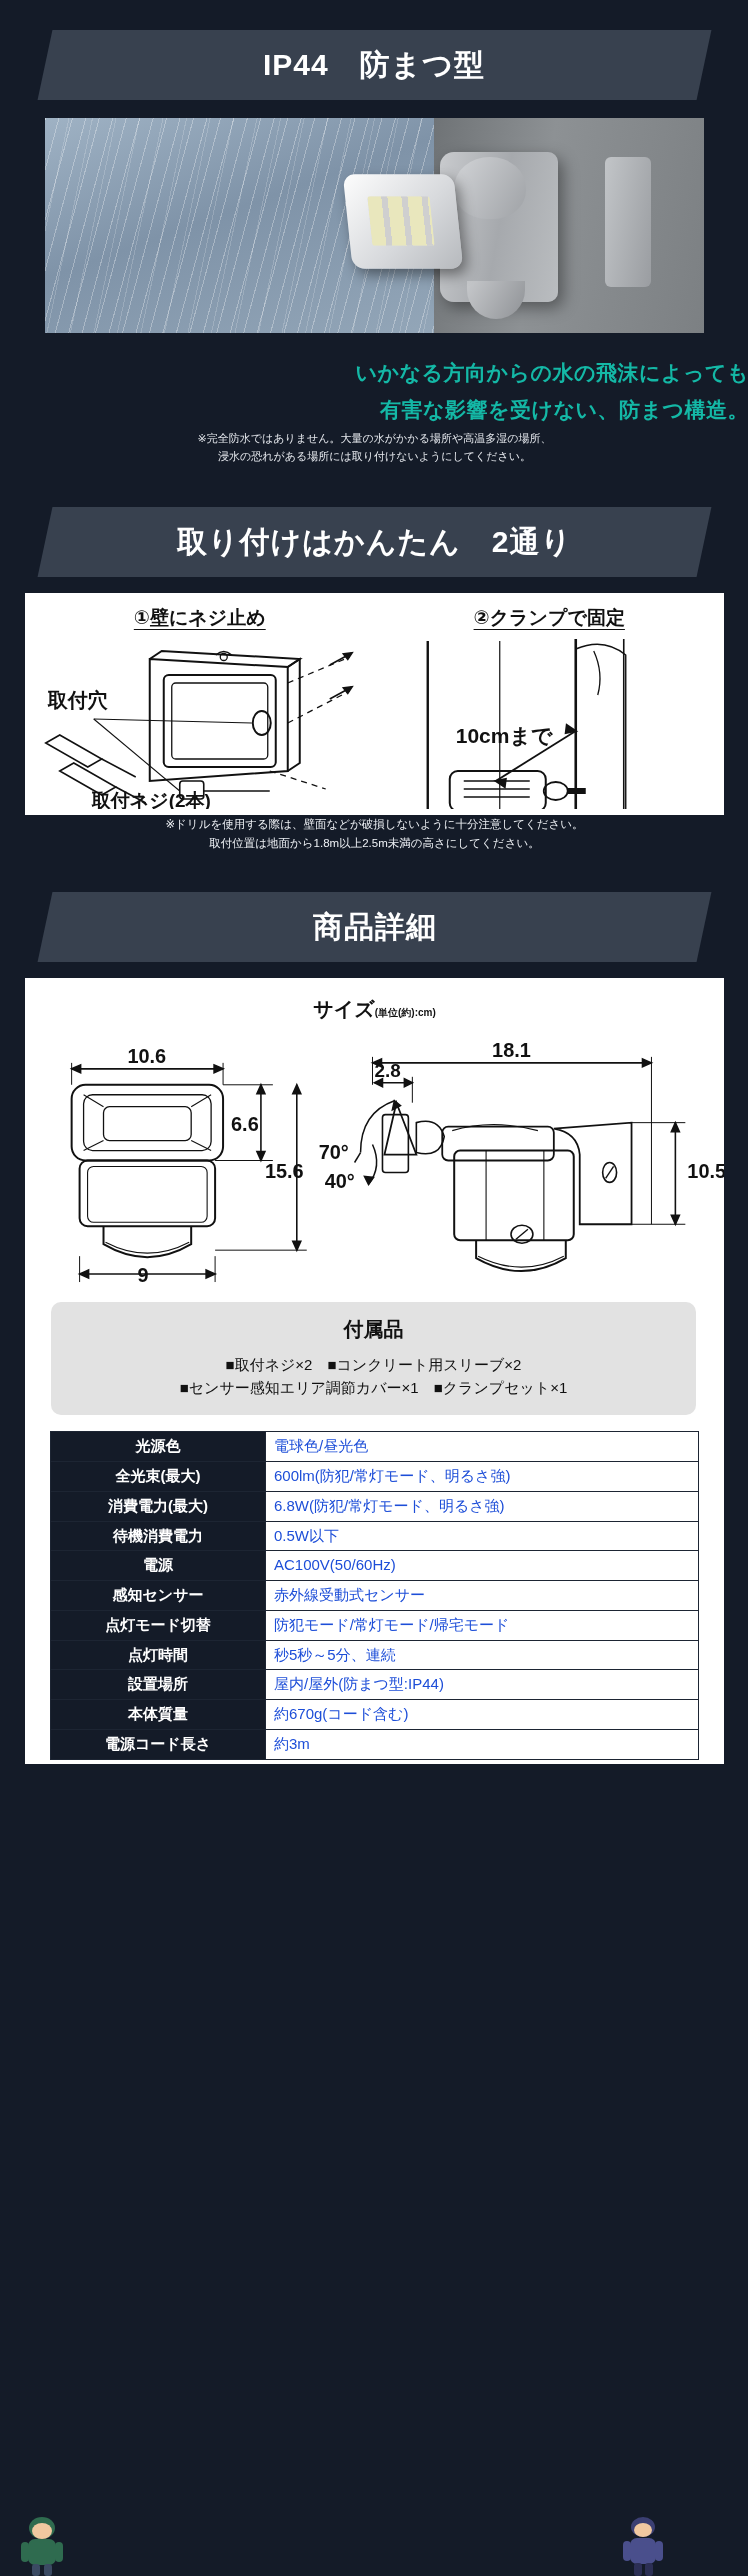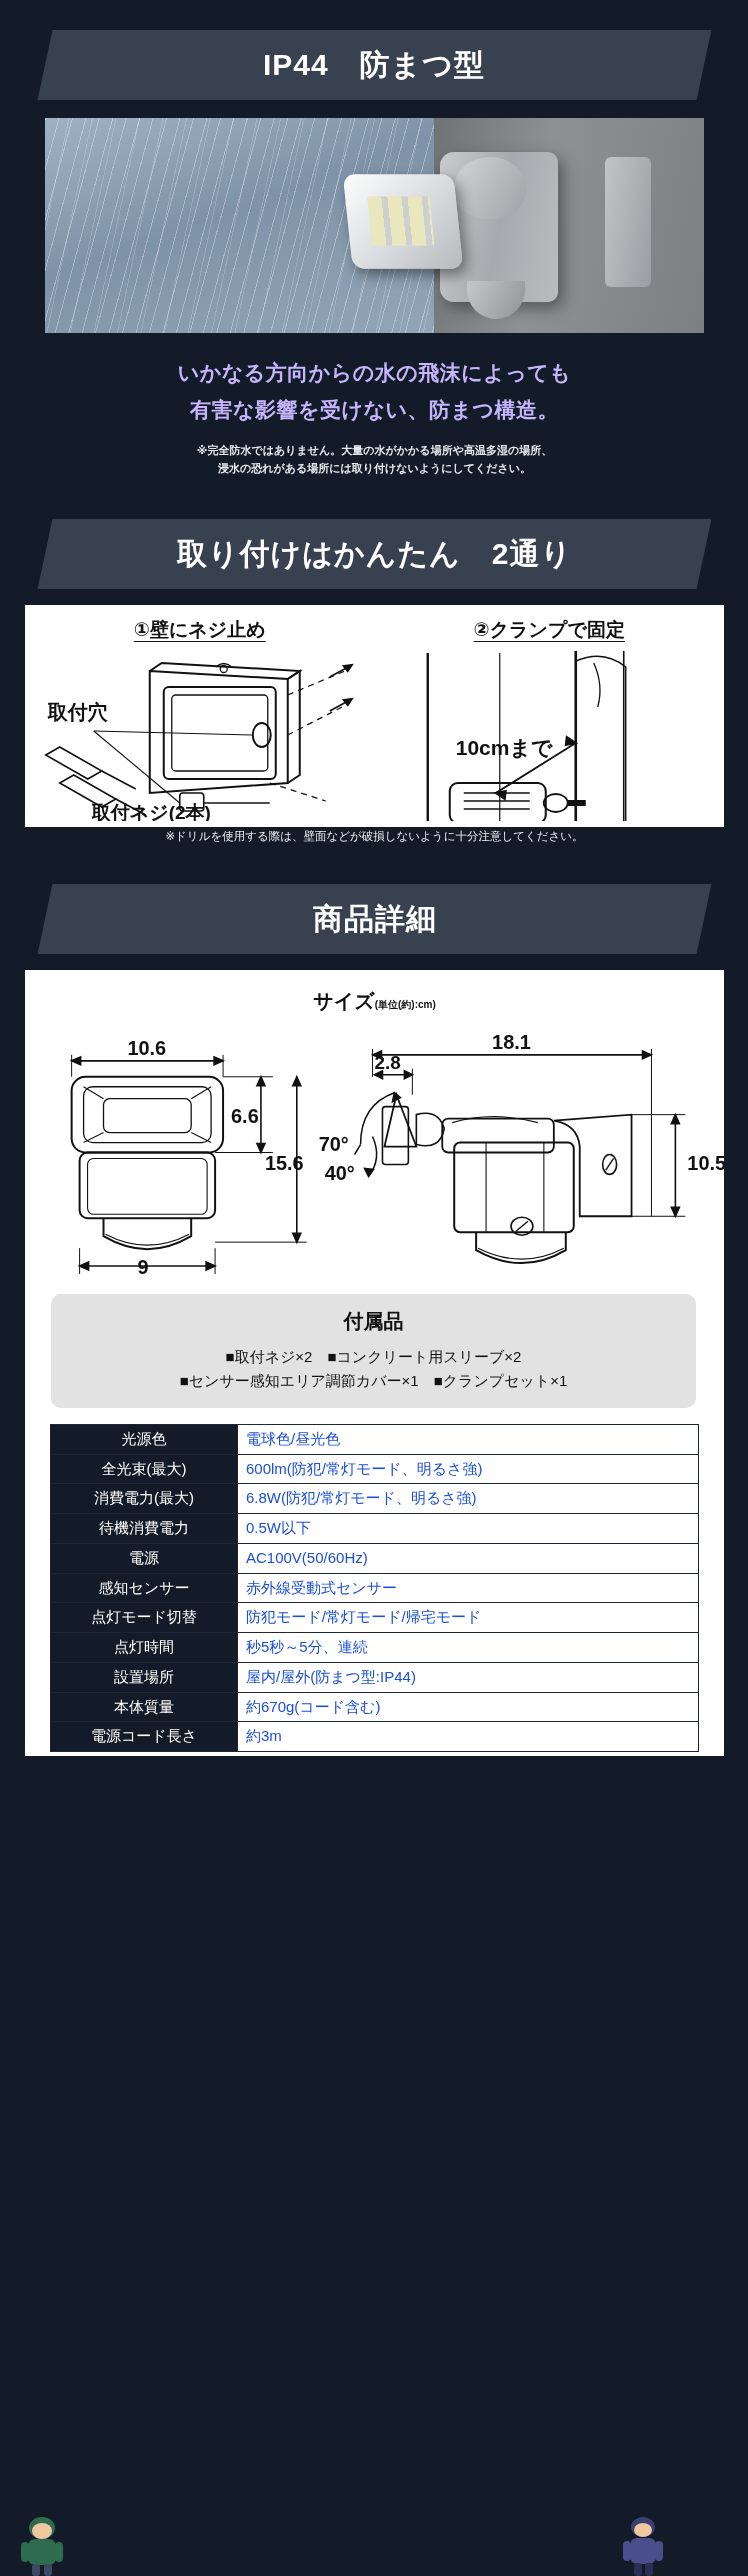--- a/index.html
+++ b/index.html
@@ -110,35 +110,33 @@
   .lamp-plate {
     position: absolute;
     right: 8%; top: 18%;
     width: 46px; height: 130px;
     background: linear-gradient(100deg,#c2c5c8,#9a9da1);
     border-radius: 6px;
   }
 
   
   .cap-main {
-    color: #c4b5fd;
+    color: #14b8a6;
     font-size: 21px;
     font-weight: bold;
-    text-align: center;
+    text-align: right;
     line-height: 1.75;
     margin-top: 22px;
     letter-spacing: 0.5px;
   }
   .cap-note {
     color: #e6e9ee;
     font-size: 11px;
     text-align: center;
     line-height: 1.65;
-    margin-top: 12px;
-    font-weight: bold;
   }
 
   
   .panels {
     width: 699px;
     margin: 16px auto 0 auto;
     display: flex;
   }
   .panel {
     flex: 1;
@@ -211,25 +209,25 @@
     border-collapse: collapse;
     background: #ffffff;
   }
   .spec-table th, .spec-table td {
     border: 1px solid #1d2533;
     font-size: 15px;
     padding: 5px 8px;
     line-height: 1.25;
   }
   .spec-table th {
-    width: 187px;
+    width: 215px;
     background: #141b28;
     color: #ffffff;
     text-align: center;
-    font-weight: normal;
+    font-weight: bold;
   }
   .spec-table td {
     background: #ffffff;
     color: #1d4ed8;
     text-align: left;
   }
 
   
   .mascot { position: absolute; bottom: 0; }
   .mascot-left { left: 14px; }
@@ -341,20 +339,21 @@
         <ellipse cx="176" cy="160" rx="12" ry="9" stroke-width="1.8"></ellipse>
         <path d="M188 160 L206 160" stroke-width="6"></path>
       </g>
       <text x="76" y="112" font-family="'Liberation Sans',sans-serif" font-size="21" font-weight="bold" fill="#111">10cmまで</text>
     </svg>
   </div>
 </div>
 
 <div class="install-note">
   <div>※ドリルを使用する際は、壁面などが破損しないように十分注意してください。</div>
+  <div>取付位置は地面から1.8m以上2.5m未満の高さにしてください。</div>
 </div>
 
 <div style="height:38px"></div>
 <div class="banner-wrap">
   <div class="banner">
     <span class="banner-text">商品詳細</span>
   </div>
 </div>
 
 <div class="detail-card">

